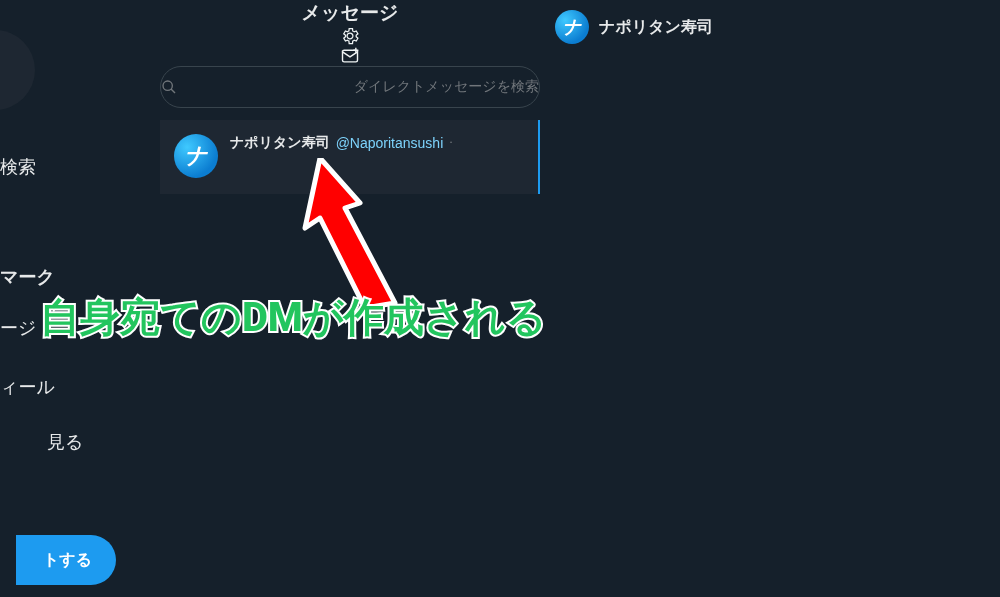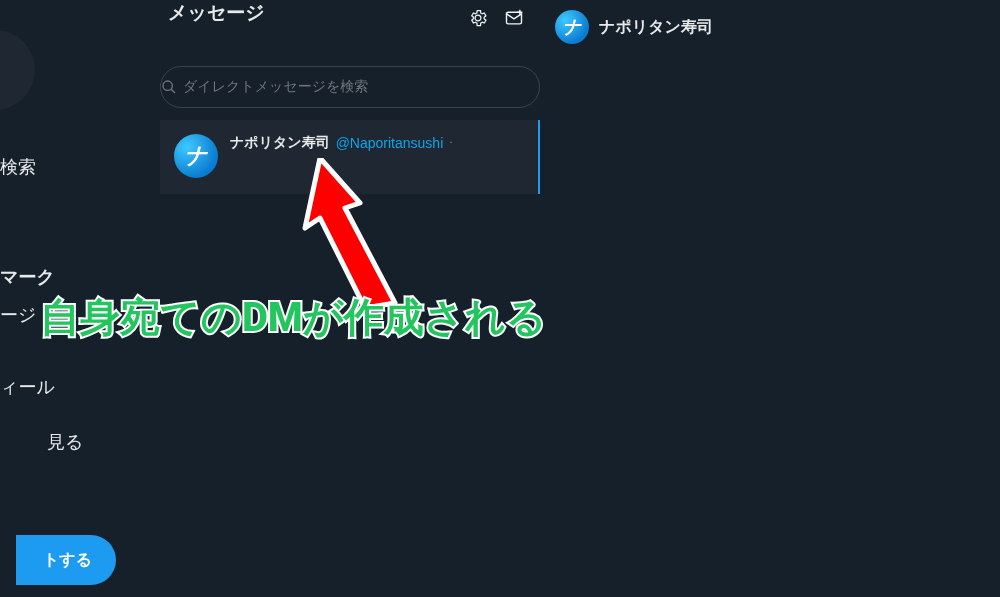--- a/index.html
+++ b/index.html
@@ -50,21 +50,23 @@
   }
 
   
   .col-header {
     position: absolute;
     left: 160px;
     top: 0;
     width: 380px;
     height: 54px;
     display: flex;
+    align-items: center;
     padding: 0 8px;
+    flex-direction: column;
   }
   .col-title {
     font-size: 19px;
     font-weight: 700;
     flex: 1;
     color: #e7e9ea;
   }
   .icon-btn {
     width: 36px;
     height: 36px;
@@ -82,21 +84,21 @@
     left: 160px;
     top: 66px;
     width: 380px;
   }
   .search-input-container {
     height: 42px;
     border: 1px solid #38444d;
     border-radius: 21px;
     display: flex;
     align-items: center;
-    justify-content: flex-start;
+    justify-content: space-between;
     color: #71767b;
     font-size: 14px;
     gap: 6px;
   }
   .search-input-container svg { width: 16px; height: 16px; fill: #71767b; }
 
   
   .conv-list {
     position: absolute;
     left: 160px;
@@ -128,21 +130,21 @@
     display: flex;
     align-items: center;
     justify-content: center;
     color: #fff;
     font-weight: bold;
     font-size: 22px;
     font-style: italic;
   }
   .conv-text { display: flex; gap: 6px; font-size: 14px; align-items:center; }
   .conv-name { font-weight: 700; color: #e7e9ea; }
-  .conv-handle { color: #0ea5e9; font-family: Verdana, sans-serif; }
+  .conv-handle { color: #7dd3fc; font-family: Verdana, sans-serif; }
   .conv-dot { color:#71767b; }
 
   
   .right-header {
     position: absolute;
     left: 555px;
     top: 10px;
     display: flex;
     align-items: center;
     gap: 10px;
@@ -203,21 +205,21 @@
   .arrow svg { width: 100%; height: 100%; }
 </style>
 </head>
 <body>
 
 <div class="blob"></div>
 
 <div class="sidebar">
   <div class="side-item" style="top:155px; left:0;">検索</div>
   <div class="side-item" style="top:265px; left:0;font-weight:bold;">マーク</div>
-  <div class="side-item" style="top:303px; left:0;">ージ</div>
+  <div class="side-item" style="top:316px; left:0;">ージ</div>
   <div class="side-item" style="top:375px; left:0;">ィール</div>
   <div class="side-item" style="top:430px; left:0;margin-left:47px;">見る</div>
 </div>
 
 <button class="tweet-btn">トする</button>
 
 <div class="col-header">
   <div class="col-title">メッセージ</div>
   <div class="icon-btn">
     <svg viewBox="0 0 24 24">

